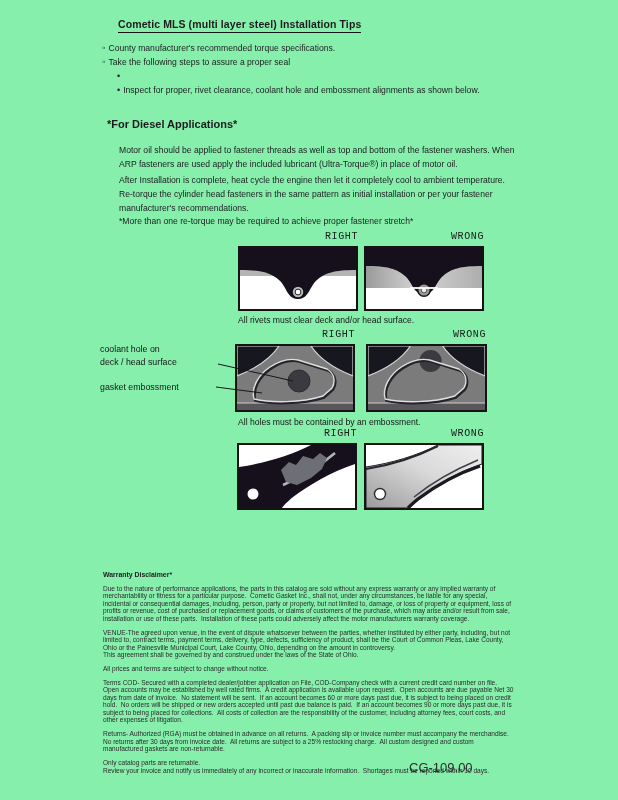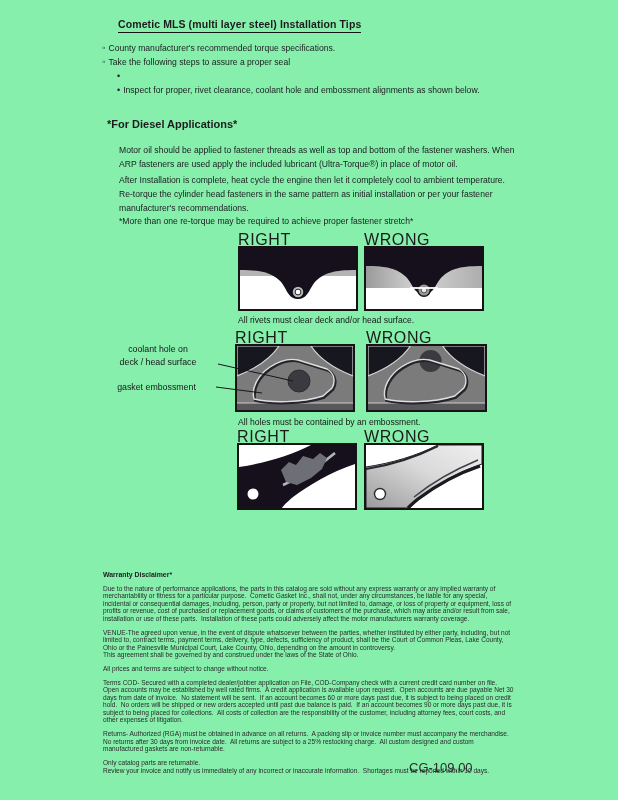--- a/index.html
+++ b/index.html
@@ -17,25 +17,25 @@
   .tips .row{white-space:nowrap;}
   .tips .sub{padding-left:15px;}
   .m1::before{content:"\25E6";font-size:10px;margin-right:3px;}
   .m2::before{content:"\2022";font-size:9px;margin-right:3px;}
   .diesel-h{position:absolute;left:107px;top:118px;margin:0;font-size:11px;font-weight:bold;}
   .para{position:absolute;left:115px;margin:4px;font-size:8.6px;line-height:14px;width:402px;}
   .p1{top:139px;}
   .p2{top:169px;}
   .note{top:210px;}
   
-  .dg-label{position:absolute;width:120px;text-align:left;font-size:16px;letter-spacing:.6px;color:#1a1a1a;}
+  .dg-label{position:absolute;width:120px;text-align:right;font-size:10px;letter-spacing:.6px;color:#1a1a1a;font-family:Liberation Mono, monospace;}
   .dg-box{position:absolute;width:120px;border:2px solid #141414;box-sizing:border-box;background:#fff;}
   .dg-box svg{display:block;width:100%;height:100%;}
   .caption{position:absolute;font-size:8.6px;line-height:13px;color:#161616;}
-  .callout{position:absolute;font-size:8.8px;line-height:12.5px;text-align:center;color:#161616;}
+  .callout{position:absolute;font-size:8.8px;line-height:12.5px;text-align:left;color:#161616;}
   .leader{position:absolute;left:0;top:330px;width:618px;height:100px;pointer-events:none;}
   
   .warranty{position:absolute;left:103px;top:571px;width:412px;}
   .warranty h3{margin:0 0 7px 0;font-size:6.9px;}
   .warranty p{margin:0 0 6.5px 0;font-size:6.55px;line-height:7.45px;white-space:pre-wrap;color:#2a2a2a;}
   .code{position:absolute;left:409px;top:760px;font-size:13px;color:#2b2b2b;}
 </style>
 </head>
 <body>
 

